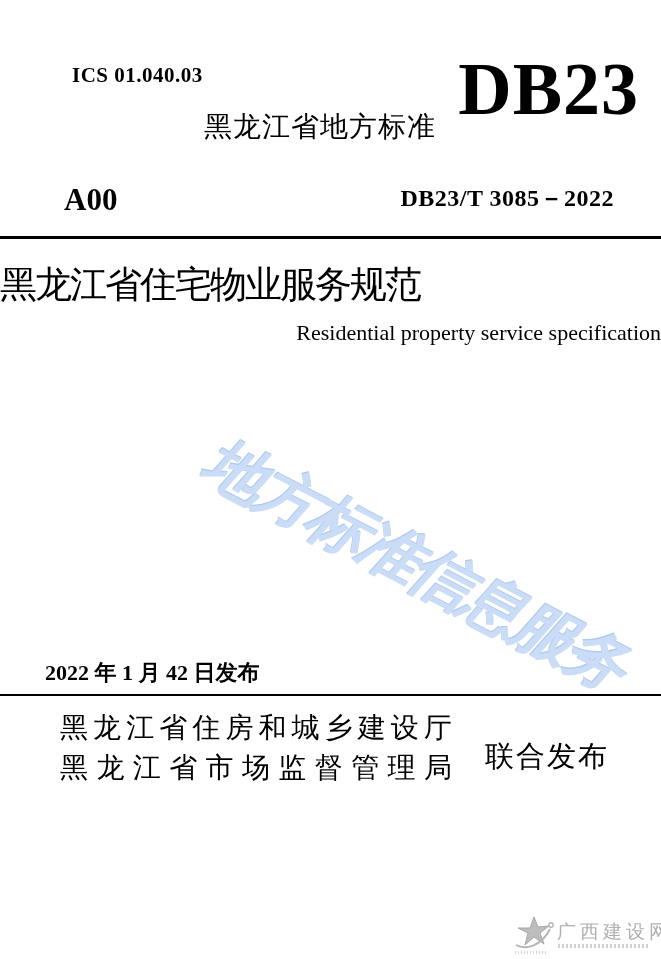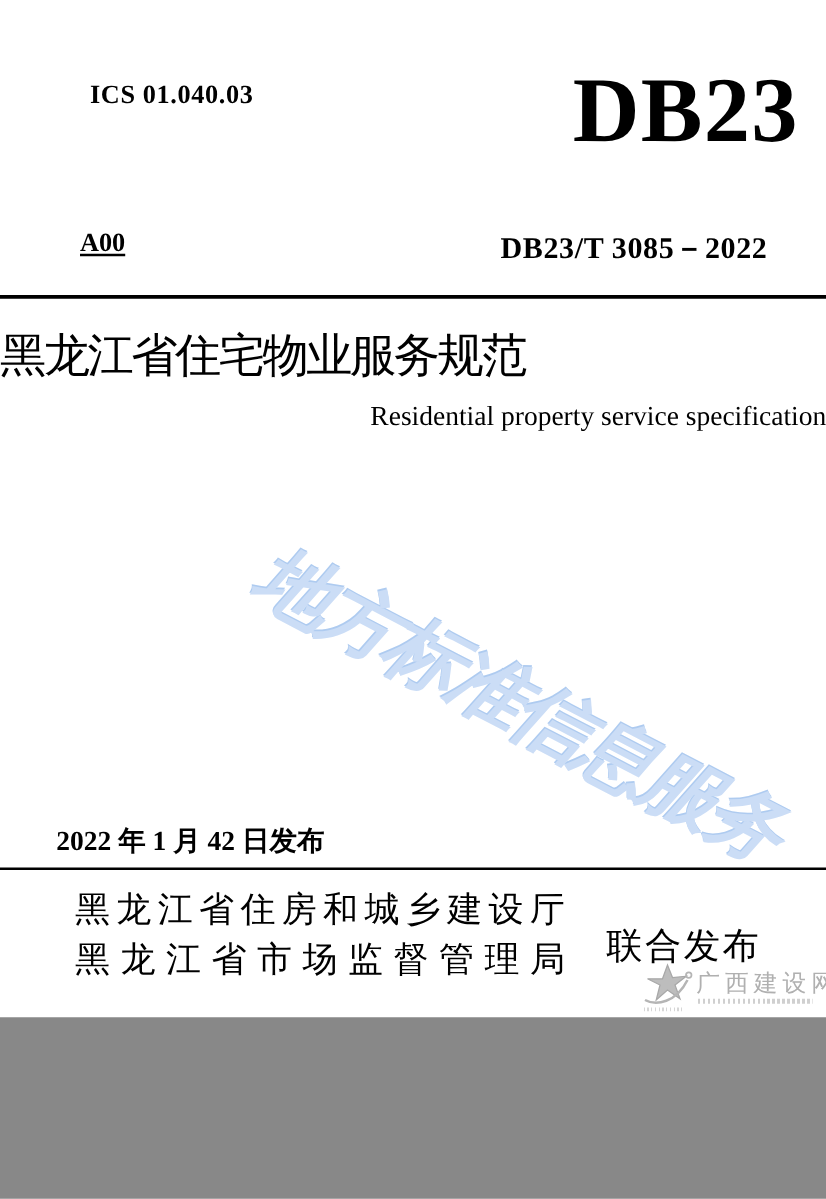--- a/index.html
+++ b/index.html
@@ -1,18 +1,18 @@
 <!DOCTYPE html>
 <html><head>
 <meta charset="utf-8">
 <style>
   html,body{margin:0;padding:0;background:#888;}
   .page{
     position:relative;
-    width:661px;height:814px;
+    width:661px;height:959px;
     margin:0 auto;
     background:#ffffff;
     overflow:hidden;
     font-family:"Liberation Serif","DejaVu Serif",serif;
     color:#000;
   }
   .serif{font-family:"Liberation Serif","DejaVu Serif",serif;}
   .sans{font-family:"Liberation Sans","DejaVu Sans",sans-serif;}
 
   .ics{
@@ -22,21 +22,21 @@
   .std-type{
     position:absolute;left:204px;top:108px;
     font-size:28px;letter-spacing:1px;font-weight:500;
   }
   .db-big{
     position:absolute;right:22px;top:52px;
     font-size:74px;font-weight:bold;line-height:1;letter-spacing:1px;margin-left:48px;
   }
   .class-code{
     position:absolute;left:64px;top:182px;
-    font-size:21px;font-weight:bold;text-decoration:underline;
+    font-size:31px;font-weight:bold;
   }
   .std-number{
     position:absolute;right:47px;top:182px;
     font-size:24px;font-weight:bold;letter-spacing:0.5px;
   }
   .rule-top{
     position:absolute;left:0;top:236px;width:661px;height:3px;background:#000;
   }
   .title-cn{
     position:absolute;left:0;right:0;top:260px;
@@ -111,20 +111,21 @@
     opacity:.8;
   }
 </style>
 </head>
 <body>
 
 <div class="page">
 
   <div class="ics serif">ICS 01.040.03</div>
 
+  <div class="std-type sans">黑龙江省地方标准</div>
 
   <div class="db-big serif">DB23</div>
 
   <div class="class-code serif">A00</div>
 
   <div class="std-number serif">DB23/T 3085－2022</div>
 
   <div class="rule-top"></div>
 
   <div class="title-cn serif">黑龙江省住宅物业服务规范</div>

